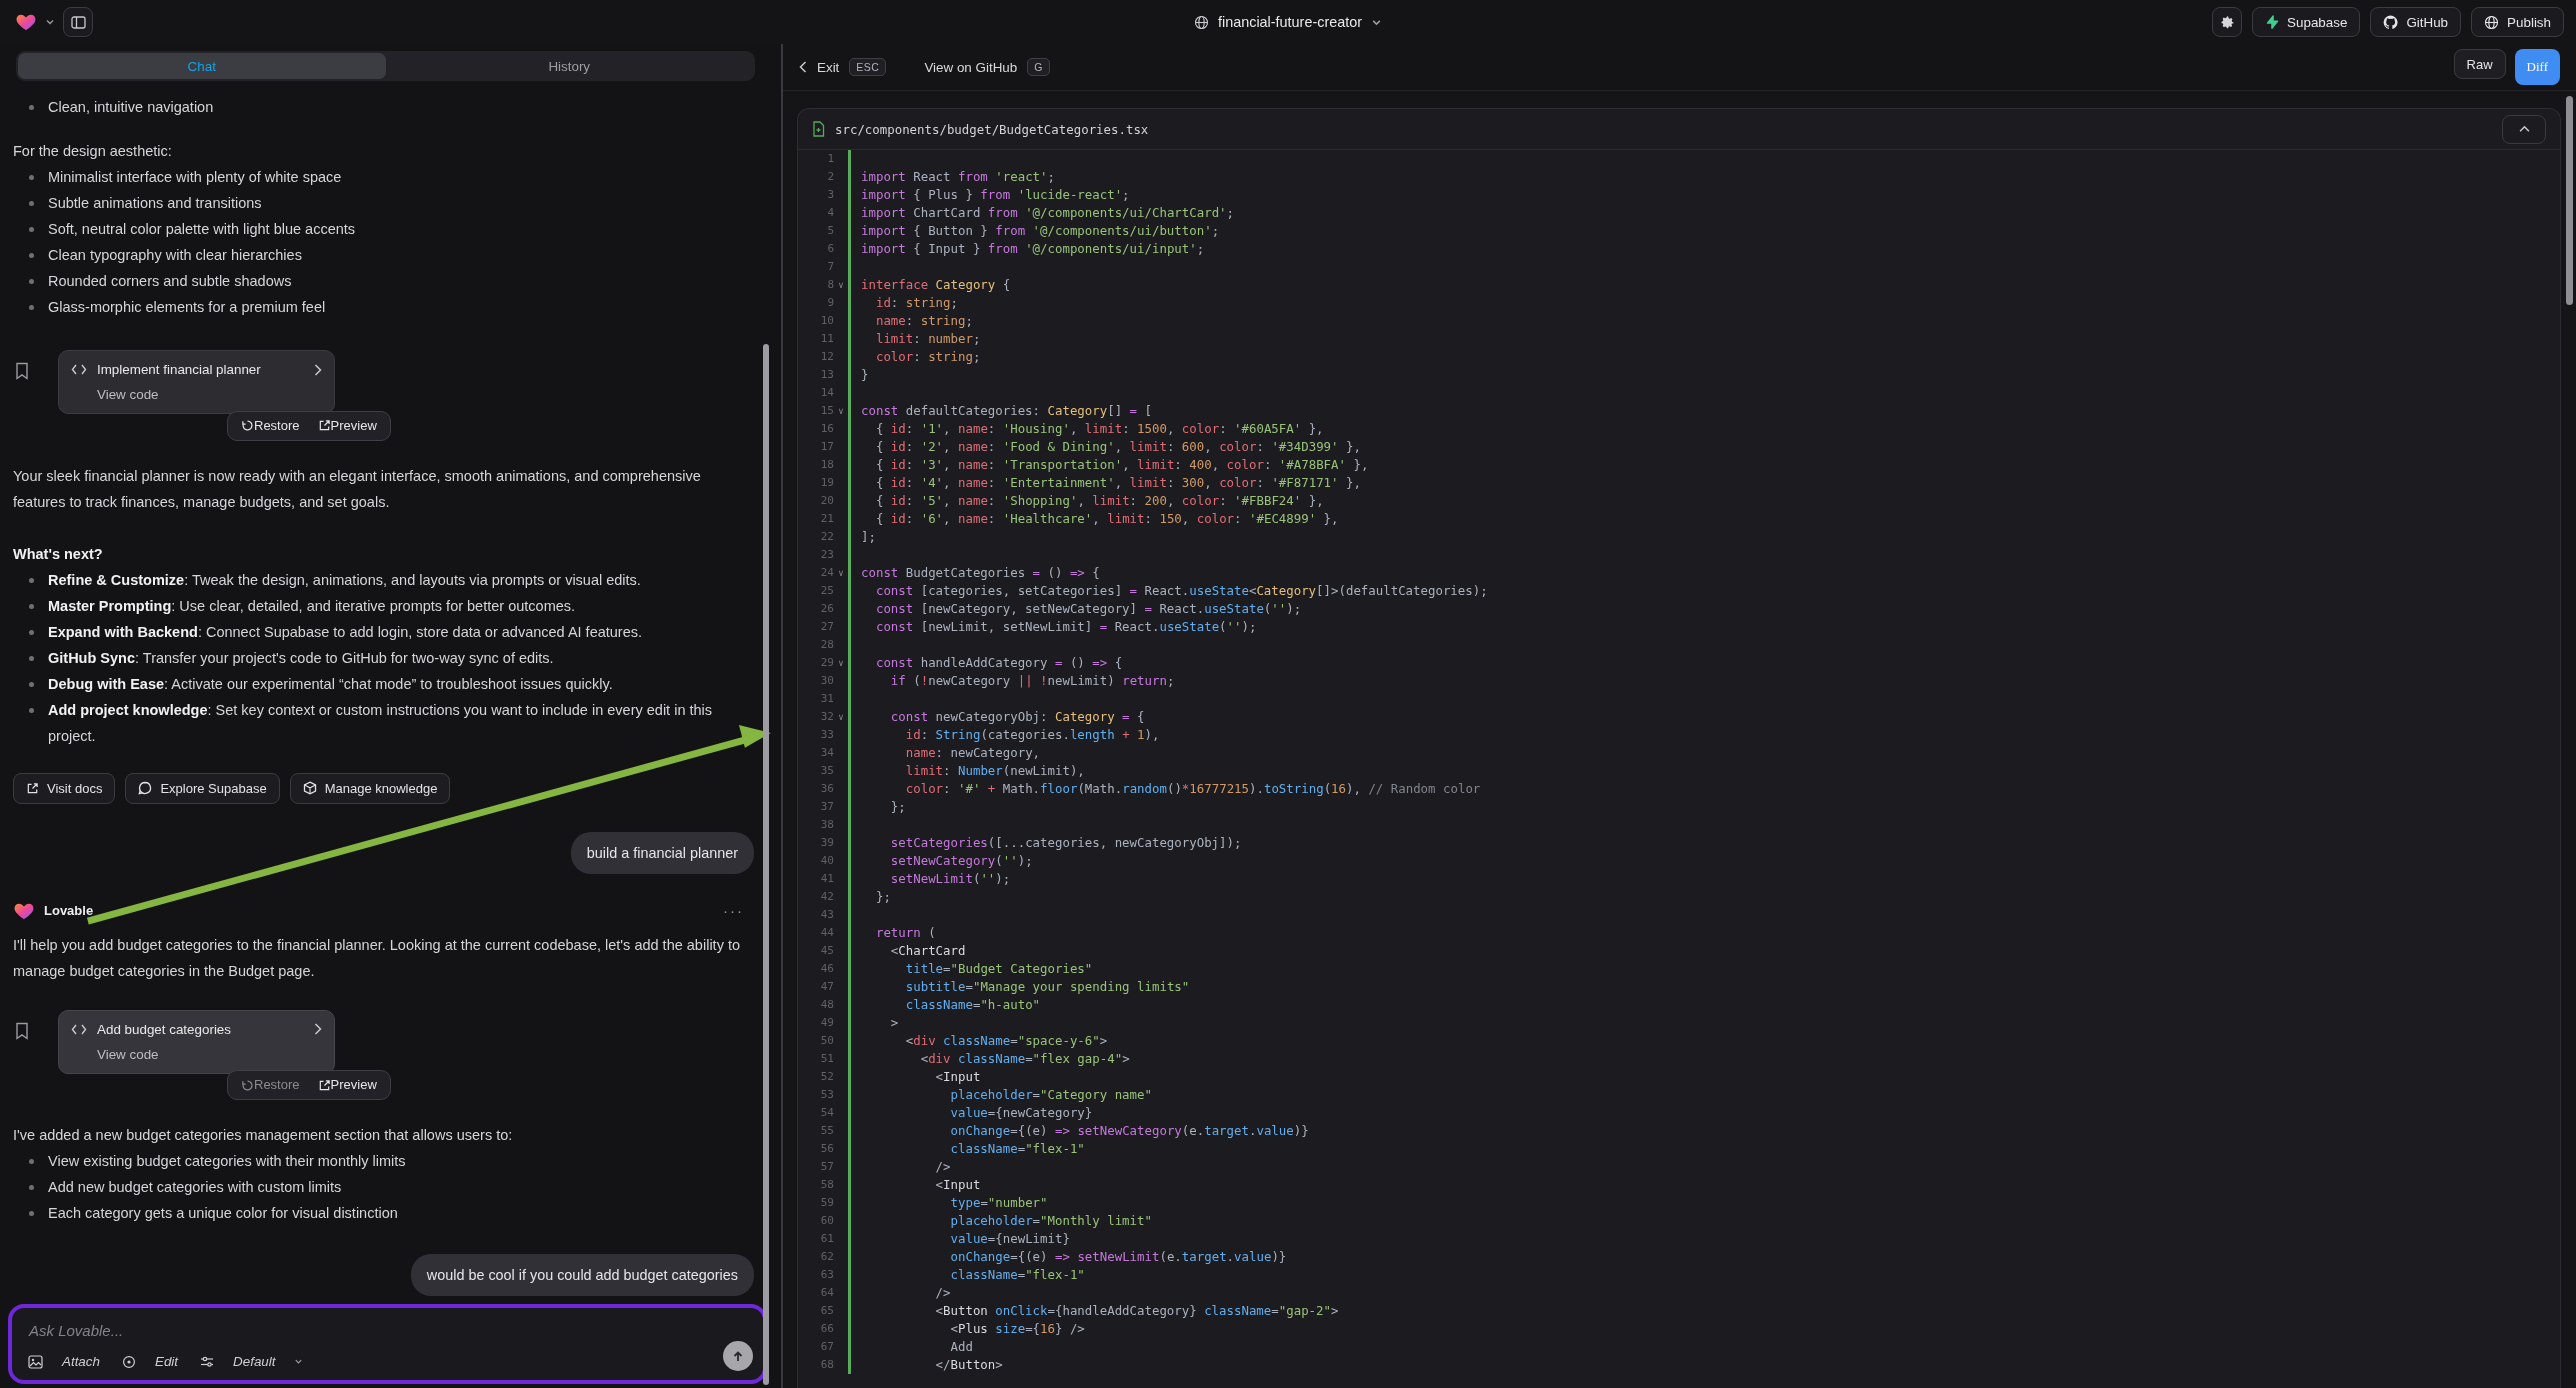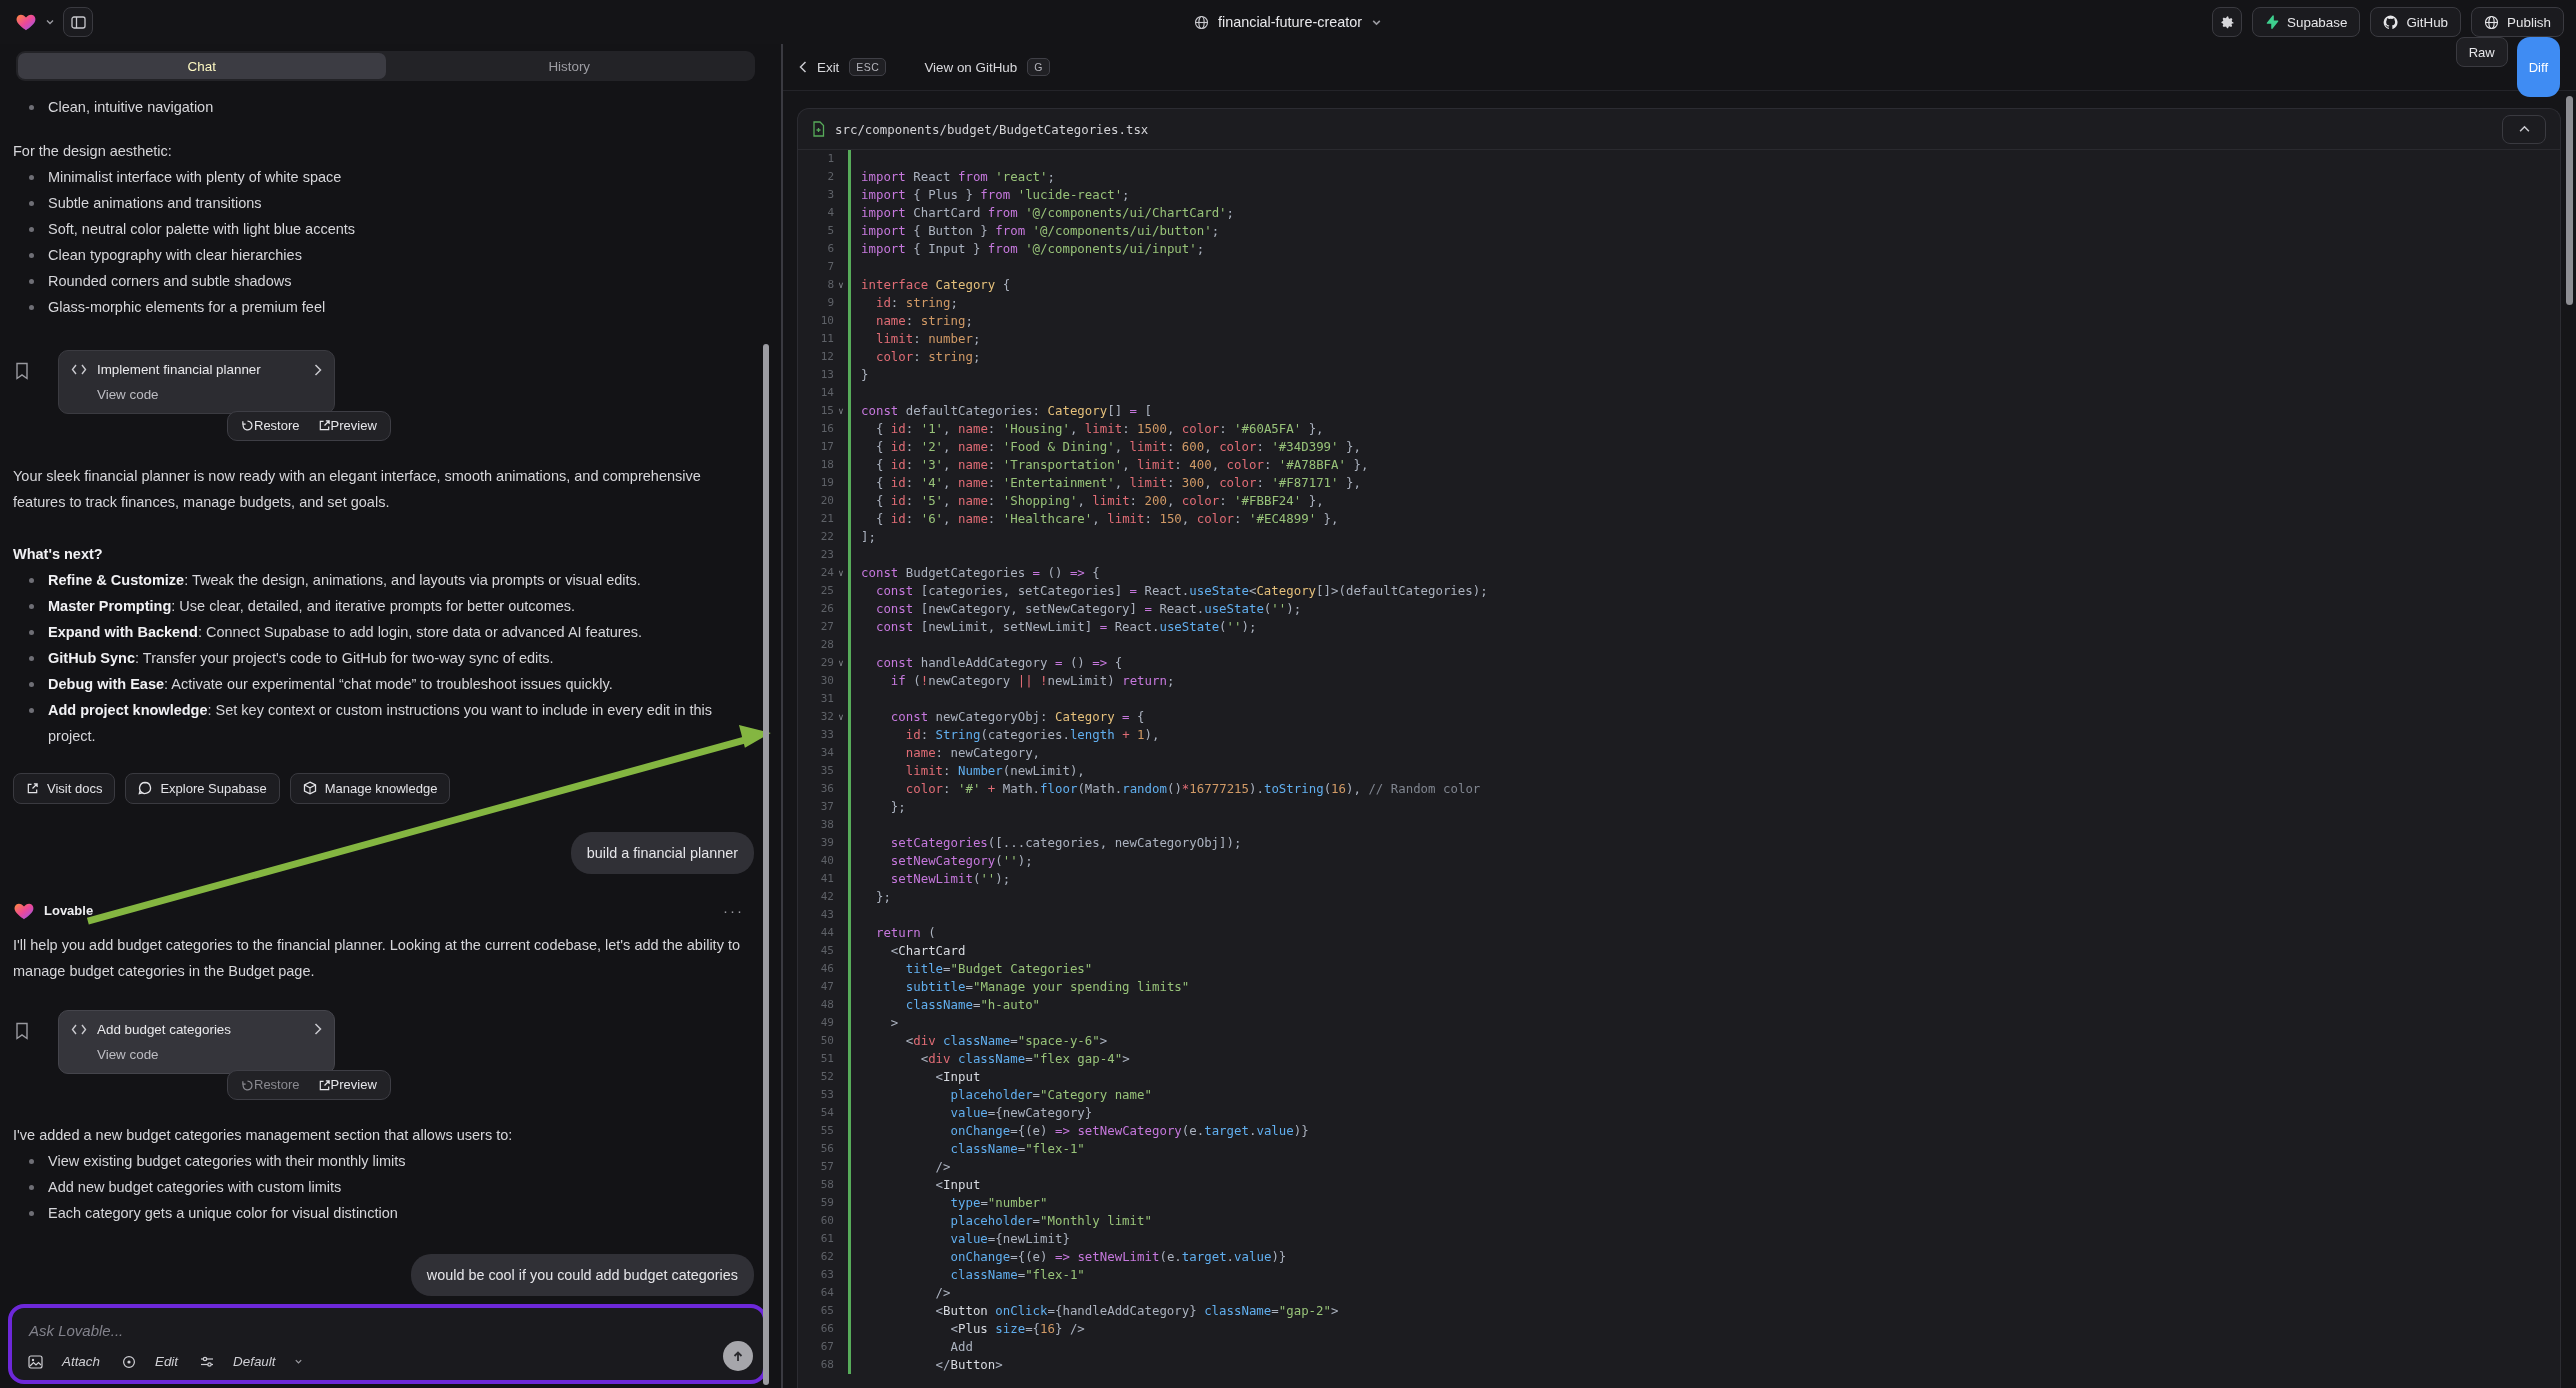--- a/index.html
+++ b/index.html
@@ -18,21 +18,21 @@
   .bar-btn{height:28px;display:flex;align-items:center;gap:8px;padding:0 12px;border:1px solid #3a3a40;
            border-radius:8px;background:#1b1b1f;color:#e6e6e9;font-size:13.4px;cursor:pointer;}
   .chev{color:#8f8f96;}
 
   
   .chat-panel{position:absolute;top:44px;left:0;width:783px;bottom:0;background:#131316;overflow:hidden;}
   .tabs{position:absolute;top:7px;left:16px;width:739px;height:30px;background:#232327;border-radius:9px;
         display:flex;padding:2px;box-sizing:border-box;}
   .tab{flex:1;display:flex;align-items:center;justify-content:center;font-size:13.4px;color:#9d9da3;
        border-radius:7px;cursor:pointer;}
-  .tab.active{background:#3c3c43;color:#fef9c3;}
+  .tab.active{background:#3c3c43;color:#0ea5e9;}
 
   .chat-flow{position:absolute;top:50px;left:13px;width:741px;font-size:14.5px;line-height:26px;color:#d6d6da;}
   ul.blt{list-style:none;margin:0;padding:0;}
   ul.blt li{padding-left:35px;position:relative;}
   ul.blt li::before{content:"";position:absolute;left:16px;top:11px;width:5px;height:5px;border-radius:50%;background:#6f6f76;}
   ul.blt li b{color:#f1f1f4;font-weight:700;}
   .mt18{margin-top:18px}.mt16{margin-top:16px}.mt22{margin-top:22px}.mt24{margin-top:24px}
   .mt26{margin-top:26px}.mt28{margin-top:28px}.mt30{margin-top:30px}
   p{margin:0;}
   .heading{font-weight:700;color:#f1f1f4;}
@@ -77,22 +77,22 @@
   .code-panel{position:absolute;top:44px;left:783px;right:0;bottom:0;background:#151518;}
   .divider{position:absolute;left:781px;top:44px;bottom:0;width:2px;background:#3a3a41;z-index:4;}
   .code-toolbar{height:46px;display:flex;align-items:center;padding:0 16px;border-bottom:1px solid #242429;background:#141417;}
   .ct-left{display:flex;align-items:center;gap:10px;color:#d9d9dd;font-size:13.4px;}
   .key-badge{font-size:10.5px;color:#b4b4bb;border:1px solid #3f3f46;background:#202024;border-radius:5px;
              padding:2px 6px;letter-spacing:0.5px;}
   .ct-gap{width:18px;}
   .ct-right{margin-left:auto;display:flex;gap:9px;}
   .raw-btn{height:28px;padding:0 12px;display:flex;align-items:center;border:1px solid #3a3a40;border-radius:8px;
            background:#1f1f23;color:#e6e6e9;font-size:13px;cursor:pointer;}
-  .diff-btn{height:28px;padding:16px 12px;display:flex;align-items:center;border-radius:13px;background:#3f8cf3;
-            color:#fff;font-size:13px;cursor:pointer;}
+  .diff-btn{height:28px;padding:4px 12px;display:flex;align-items:center;border-radius:8px;background:#3f8cf3;
+            color:#fff;font-size:13px;cursor:pointer;font-family:Liberation Serif, serif;}
 
   .file-card{position:absolute;top:64px;left:14px;right:15px;bottom:0;background:#1c1c20;border:1px solid #2c2c32;
              border-bottom:none;border-radius:12px 12px 0 0;overflow:hidden;}
   .file-header{height:40px;display:flex;align-items:center;gap:10px;padding:0 14px;border-bottom:1px solid #2a2a2f;}
   .file-path{flex:1;font-family:"DejaVu Sans Mono",monospace;font-size:12.4px;color:#d3d3d7;}
   .collapse-btn{width:42px;height:27px;border:1px solid #3a3a40;border-radius:8px;display:flex;align-items:center;
                 justify-content:center;color:#c9c9ce;cursor:pointer;background:transparent;}
   .code-scroll{position:absolute;top:41px;left:0;right:0;bottom:0;overflow:hidden;
                font-family:"DejaVu Sans Mono",monospace;font-size:12.4px;line-height:18px;}
   .code-line{display:flex;height:18px;white-space:pre;}

